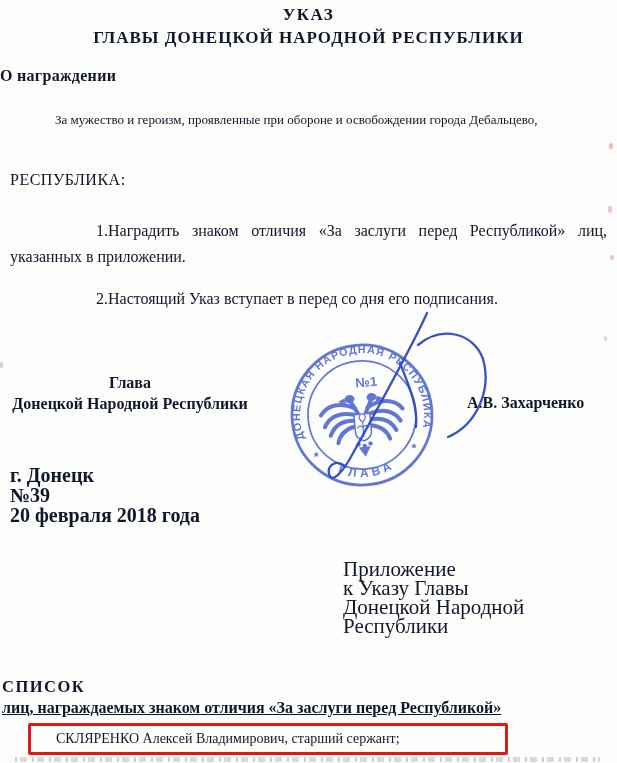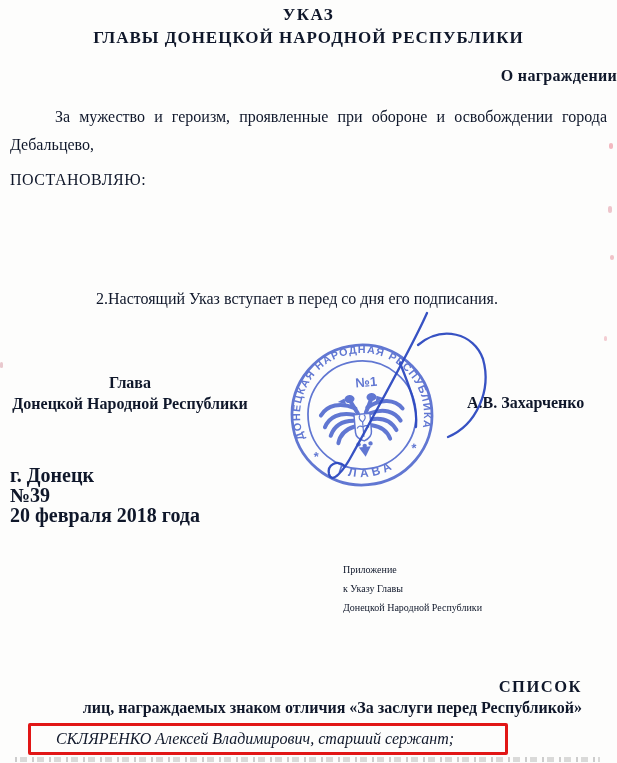--- a/index.html
+++ b/index.html
@@ -10,45 +10,44 @@
     font-family:"Liberation Serif", serif;
     color:#0f172a;
     overflow:hidden;
     margin:0 auto;
   }
   .abs{position:absolute;}
   
   .title-block{top:3px;left:0;width:617px;text-align:center;line-height:23px;}
   .title-line1{font-weight:bold;font-size:17px;letter-spacing:1.5px;}
   .title-line2{font-weight:bold;font-size:17px;letter-spacing:1px;}
-  .subject{top:67px;left:0;width:617px;text-align:right;font-weight:bold;font-size:16px;letter-spacing:.3px;}
+  .subject{top:67px;left:0;width:617px;text-align:left;font-weight:bold;font-size:16px;letter-spacing:.3px;}
   
-  .preamble{top:103px;left:10px;width:597px;font-size:16px;line-height:28px;text-align:justify;text-indent:45px;}
+  .preamble{top:103px;left:10px;width:597px;font-size:13px;line-height:34px;text-align:justify;text-indent:45px;}
   .resolve{top:171px;left:10px;font-size:16px;letter-spacing:.5px;}
   .item{left:10px;width:597px;font-size:16px;line-height:26px;text-align:justify;text-indent:43px;}
   .item-1{top:218px;}
   .item-2{top:286px;}
   .item .num{display:inline-block;min-width:40px;}
   
   .sig-post{top:372px;left:10px;width:240px;text-align:center;font-weight:bold;font-size:16px;line-height:21px;}
   .sig-name{top:394px;left:467px;font-weight:bold;font-size:16px;}
   
   .issued{top:465px;left:10px;font-weight:bold;font-size:20px;line-height:20px;}
   
-  .annex{top:560px;left:343px;font-size:10px;line-height:19px;}
+  .annex{top:560px;left:343px;font-size:21px;line-height:19px;}
   
-  .list-head{top:676px;left:24px;width:558px;text-align:right;line-height:21px;}
+  .list-head{top:676px;left:2px;width:558px;text-align:left;line-height:21px;}
   .list-head .h1{font-weight:bold;font-size:16.5px;letter-spacing:1.5px;}
-  .list-head .h2{font-weight:bold;font-size:16px;}
+  .list-head .h2{font-weight:bold;font-size:16px;text-decoration:underline;}
   .entry-box{
     top:723px;left:28px;width:480px;height:32px;box-sizing:border-box;
     border:3.5px solid #e11616;border-radius:2px;
     display:flex;align-items:center;padding-left:25px;
-    font-size:16px;
-    font-style:italic;
+    font-size:14px;
   }
   
   .seal-svg{top:303px;left:280px;}
   .seal-ring-text{font-family:"Liberation Sans",sans-serif;font-weight:bold;}
   
   .cut-line{
     top:757px;left:15px;width:585px;height:5px;
     background:repeating-linear-gradient(90deg,
       rgba(95,95,95,.30) 0 2px, rgba(0,0,0,0) 2px 5px,
       rgba(95,95,95,.22) 5px 12px, rgba(0,0,0,0) 12px 17px);
@@ -63,22 +62,25 @@
 
   <div class="abs title-block">
     <div class="title-line1">УКАЗ</div>
     <div class="title-line2">ГЛАВЫ ДОНЕЦКОЙ НАРОДНОЙ РЕСПУБЛИКИ</div>
   </div>
 
   <div class="abs subject">О награждении</div>
 
   <div class="abs preamble">За мужество и героизм, проявленные при обороне и освобождении города Дебальцево,</div>
 
-  <div class="abs resolve">ПОСТАНОВЛЯЮ:</div>
+  <div class="abs resolve">РЕСПУБЛИКА:</div>
 
+  <div class="abs item item-1">
+    <span class="num">1.</span><span>Наградить знаком отличия «За заслуги перед Республикой» лиц, указанных в приложении.</span>
+  </div>
   <div class="abs item item-2">
     <span class="num">2.</span><span>Настоящий Указ вступает в перед со дня его подписания.</span>
   </div>
 
   <div class="abs sig-post">
     <div>Глава</div>
     <div>Донецкой Народной Республики</div>
   </div>
 
   <div class="abs sig-name">А.В. Захарченко</div>

